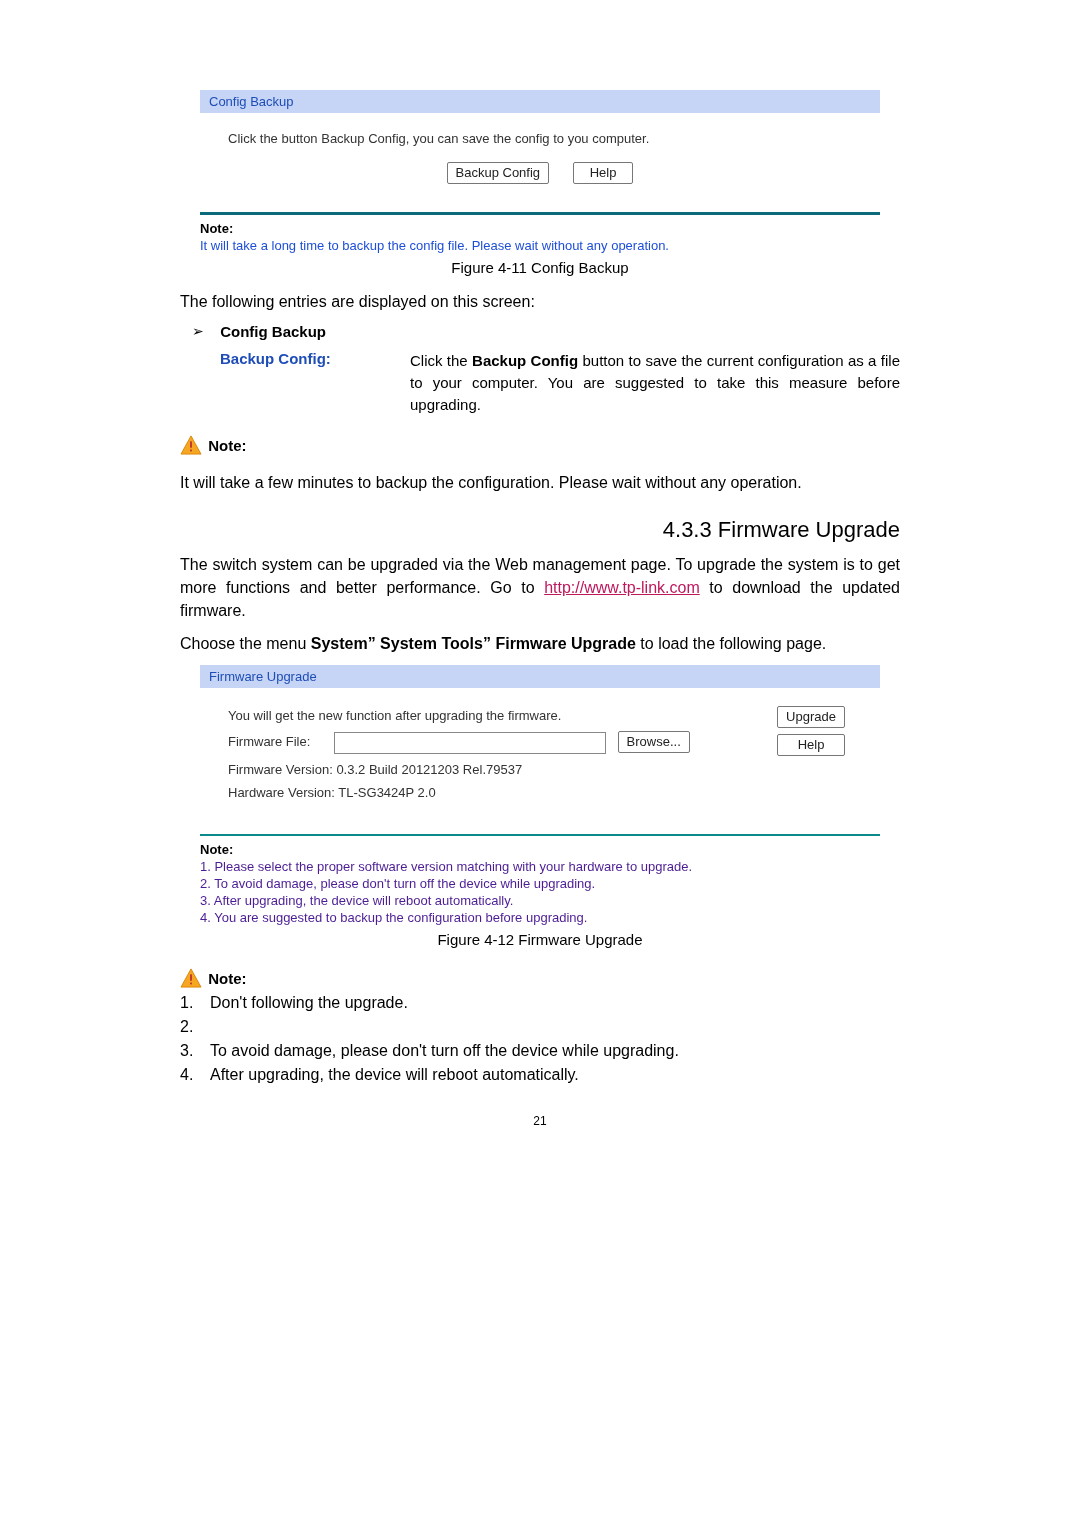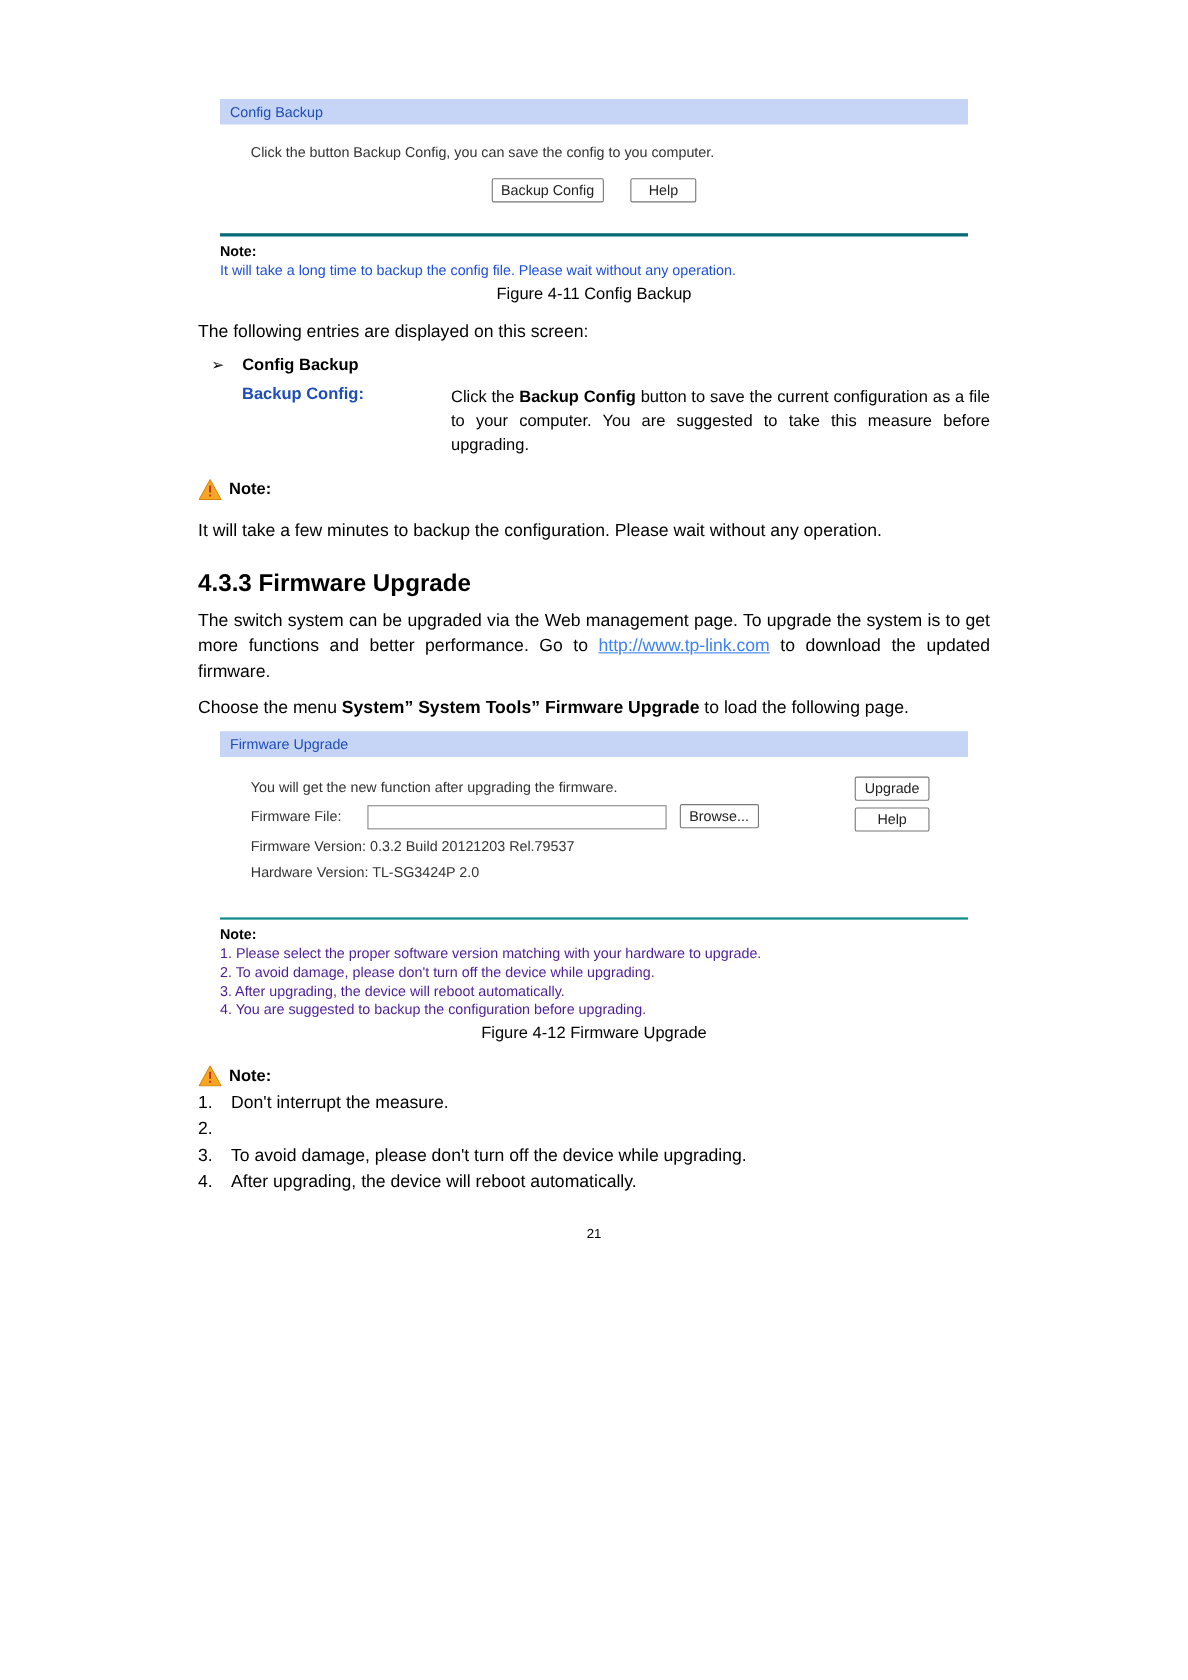--- a/index.html
+++ b/index.html
@@ -111,42 +111,43 @@
     font-weight: bold;
     font-size: 15px;
   }
   .def-desc {
     flex: 1;
     font-size: 15px;
     line-height: 1.45;
     text-align: justify;
   }
   .strong { font-weight: bold; }
-  .link { color: #3b82f6; text-decoration: underline; }
+  .link { color: #be185d; text-decoration: underline; }
   .note-icon {
     display: inline-block;
     width: 22px;
     height: 20px;
     position: relative;
     vertical-align: middle;
     margin-right: 2px;
   }
   .note-icon svg { width: 22px; height: 20px; }
   .note-line {
     margin: 20px 0 4px 0;
   }
   .note-line .nlabel {
     font-weight: bold;
     font-size: 15px;
     vertical-align: middle;
   }
   .section-heading {
     font-size: 22px;
-    font-weight: bold;
+    font-weight: normal;
     margin: 22px 0 10px 0;
+    text-align: right;
   }
   .ol {
     padding-left: 0;
     margin: 6px 0;
   }
   .ol-item {
     display: flex;
     font-size: 16px;
     margin: 6px 0;
   }
@@ -287,21 +288,21 @@
           <rect x="11" y="7" width="2" height="7" fill="#b33"></rect>
           <rect x="11" y="16" width="2" height="2" fill="#b33"></rect>
         </svg>
     </span>
     <span class="nlabel">Note:</span>
   </div>
 
   <div class="ol">
     <div class="ol-item">
         <span class="ol-num">1.</span>
-        <span>Don't interrupt the measure.</span>
+        <span>Don't following the upgrade.</span>
       </div>
     <div class="ol-item">
         <span class="ol-num">2.</span>
       </div>
     <div class="ol-item">
         <span class="ol-num">3.</span>
         <span>To avoid damage, please don't turn off the device while upgrading.</span>
       </div>
     <div class="ol-item">
         <span class="ol-num">4.</span>

